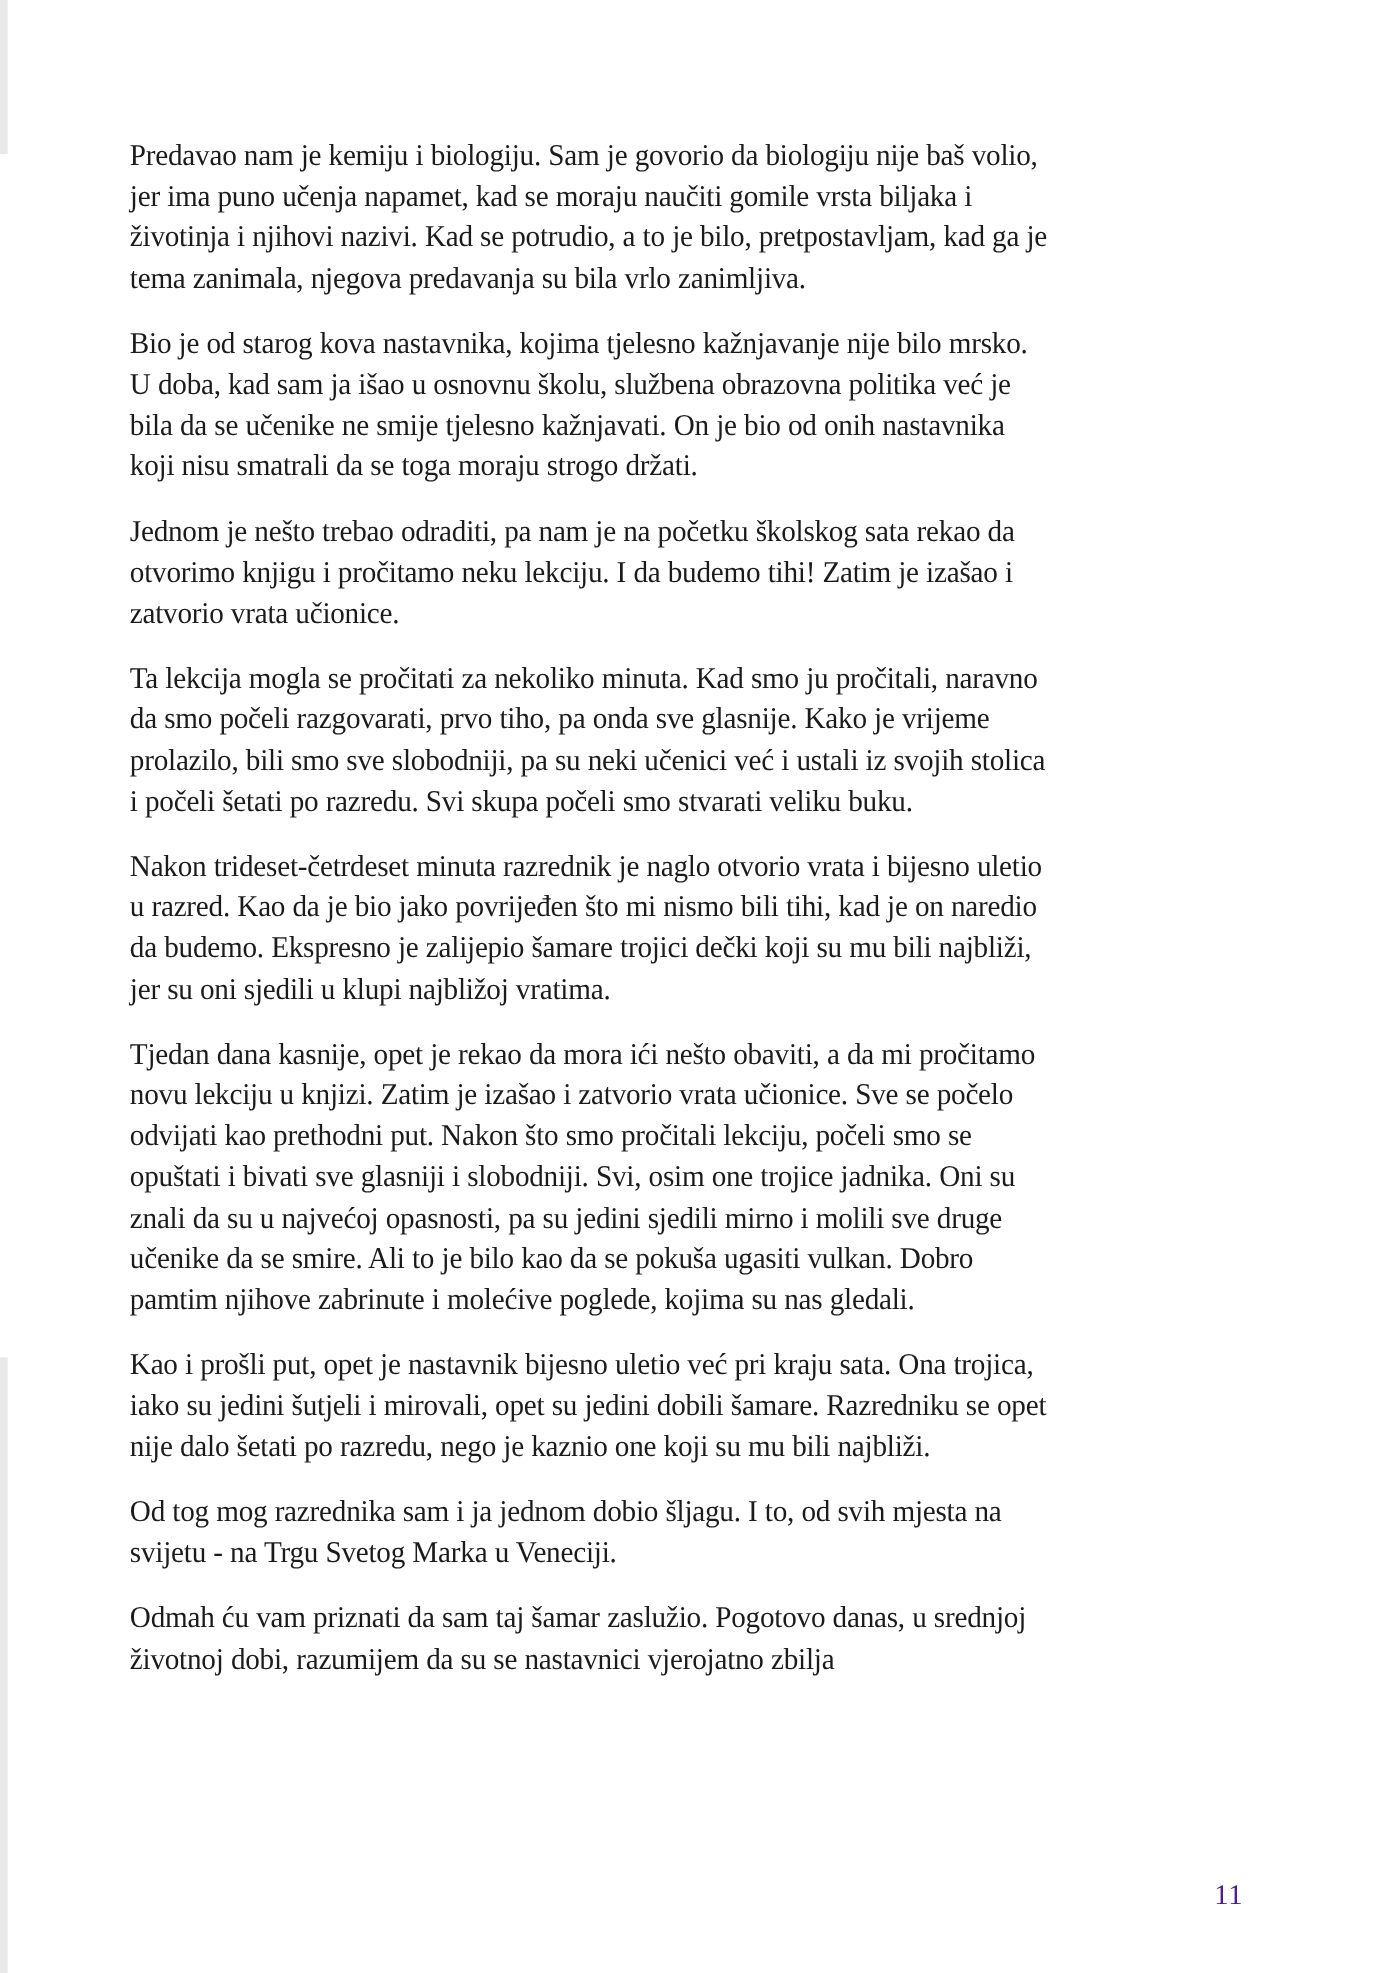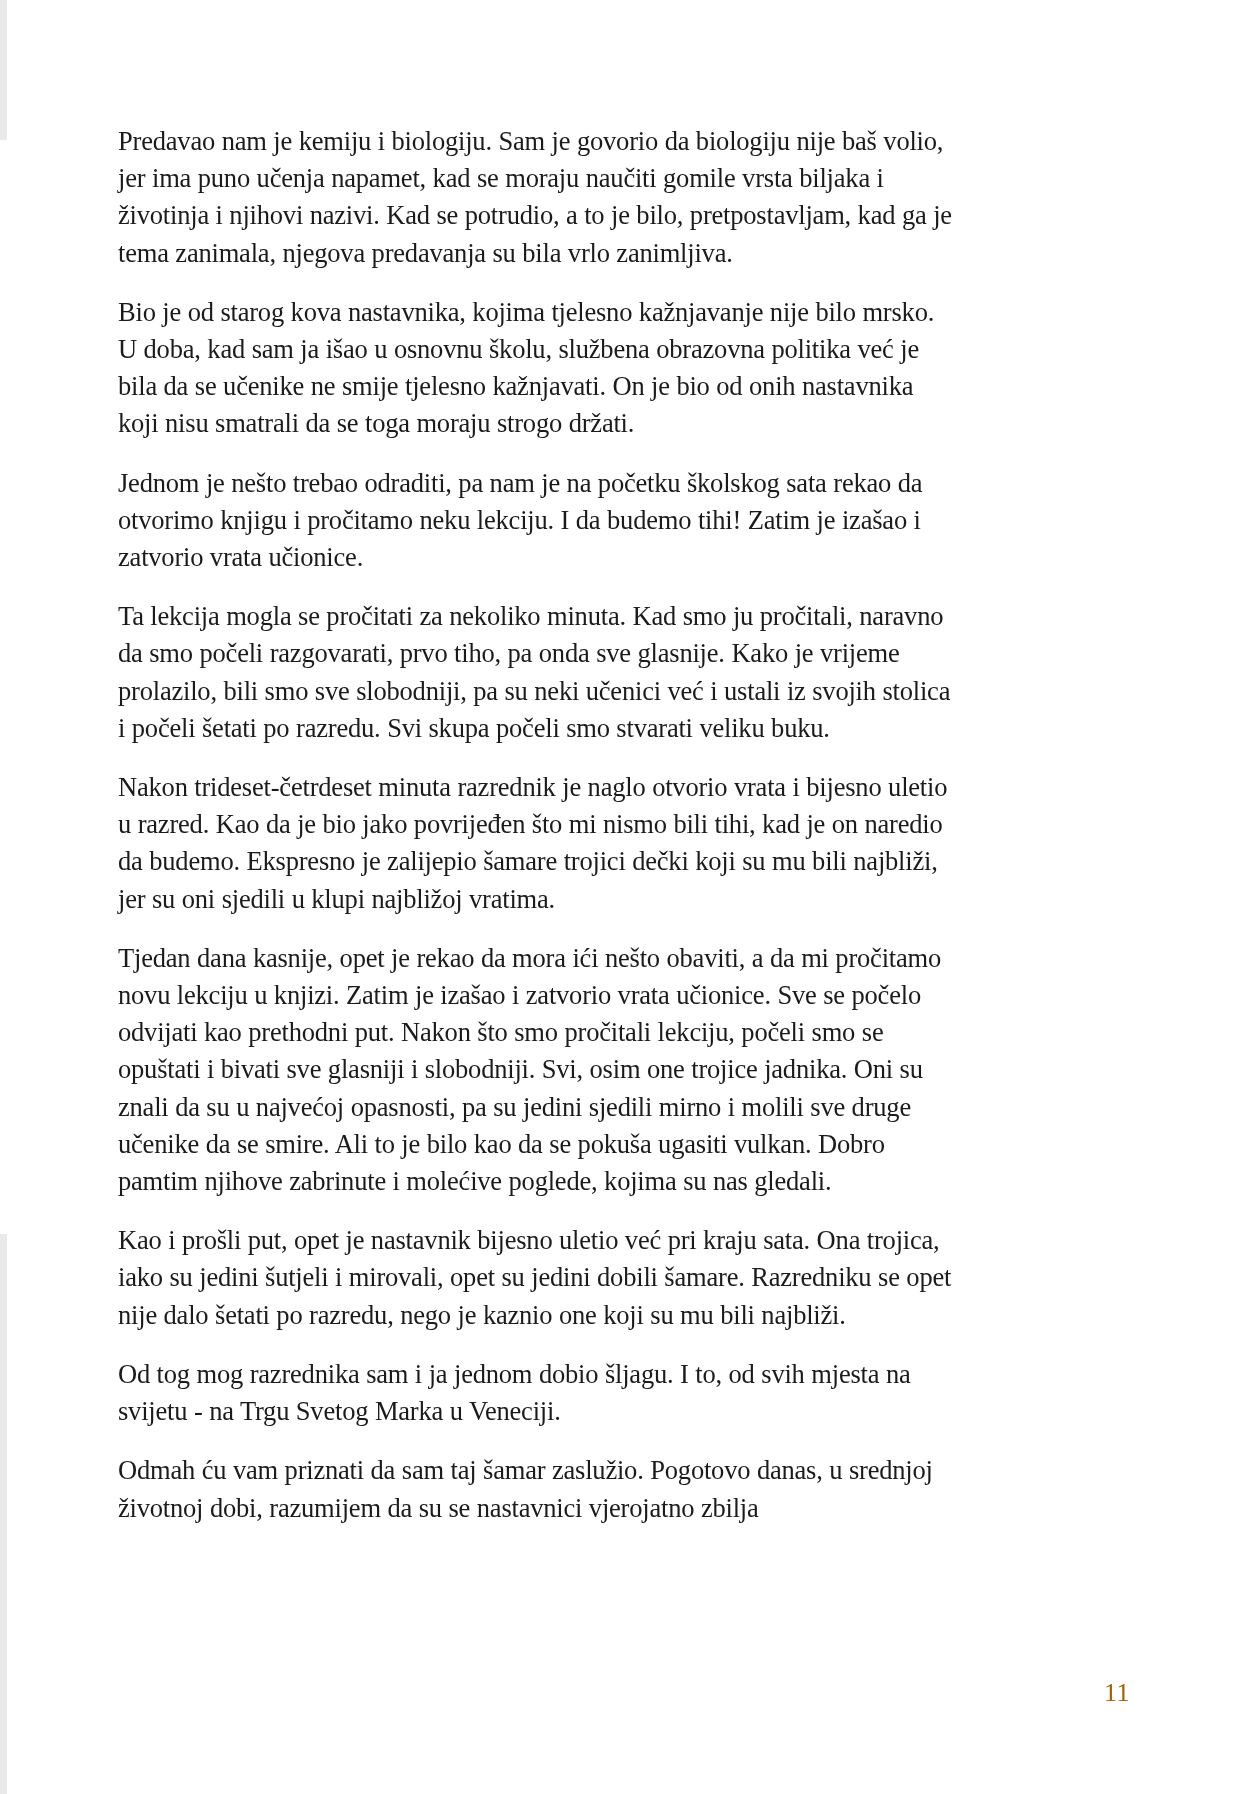--- a/index.html
+++ b/index.html
@@ -39,24 +39,24 @@
     transform: scaleX(0.965);
     transform-origin: left top;
     white-space: normal;
   }
   .para:last-of-type {
     margin-bottom: 0;
   }
   .page-number {
     position: absolute;
     right: 124px;
-    bottom: 86px;
+    bottom: 56px;
     font-size: 26px;
     line-height: 30px;
-    color: #a16207;
+    color: #4c1d95;
     letter-spacing: 0.5px;
     margin-left: 38px;
   }
   
   .edge-mark {
     position: absolute;
     left: 0;
     width: 7px;
     background: #e9e9e9;
   }

